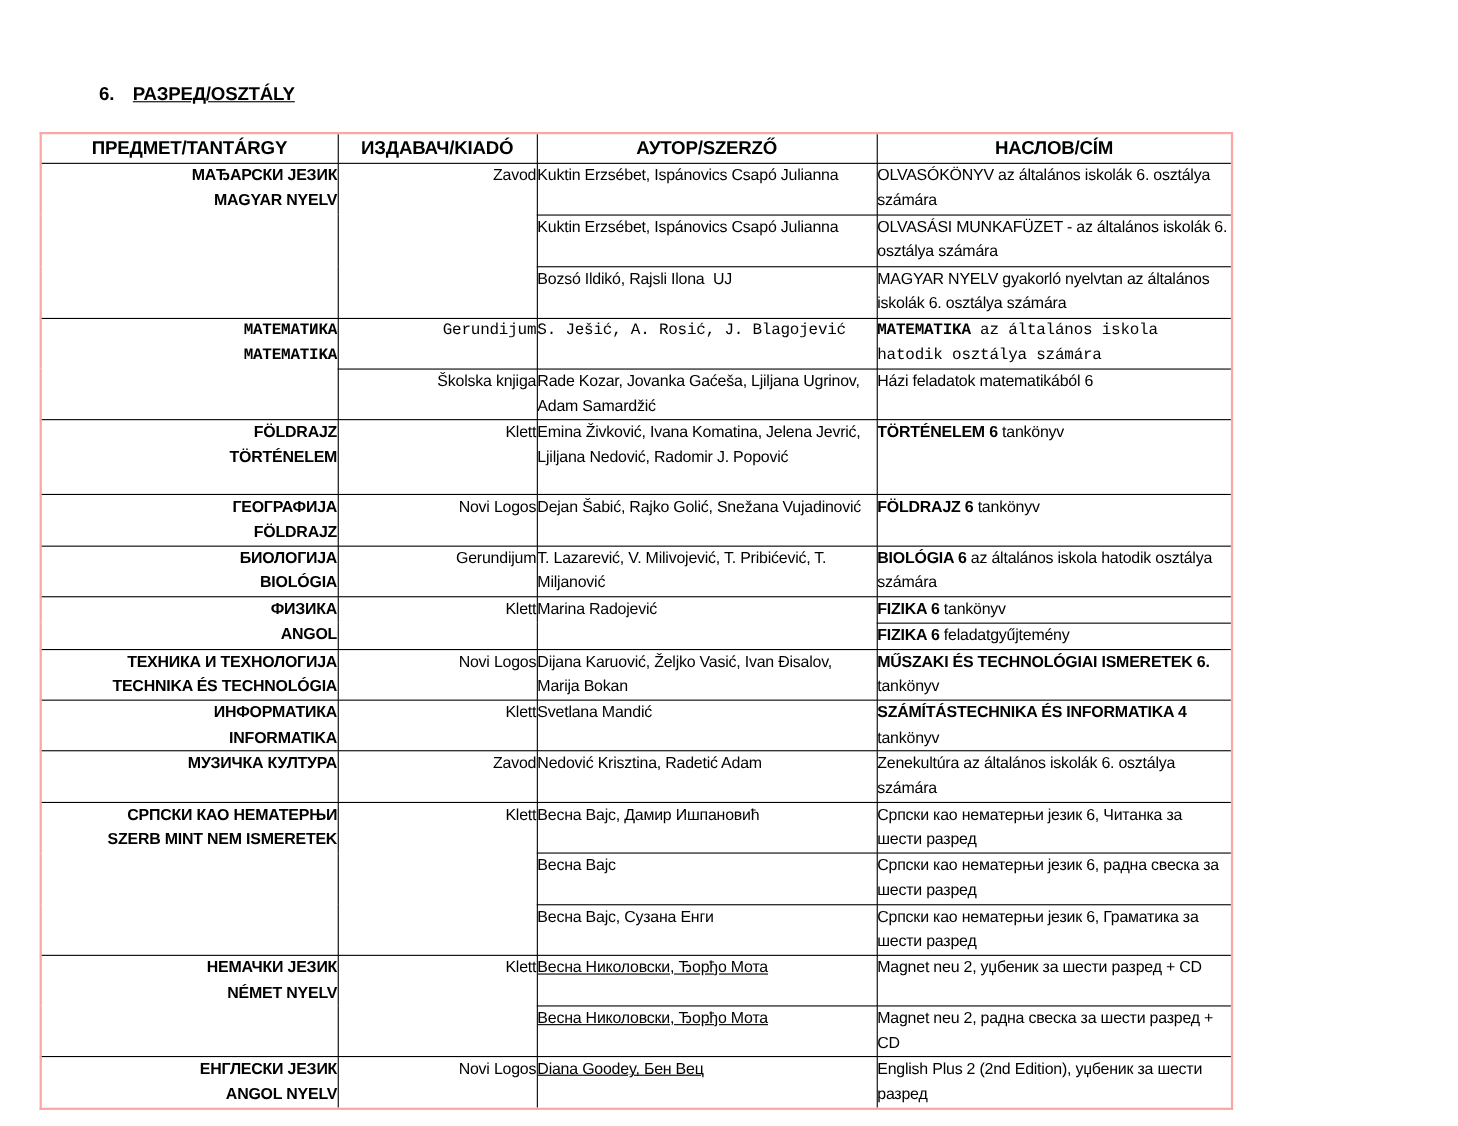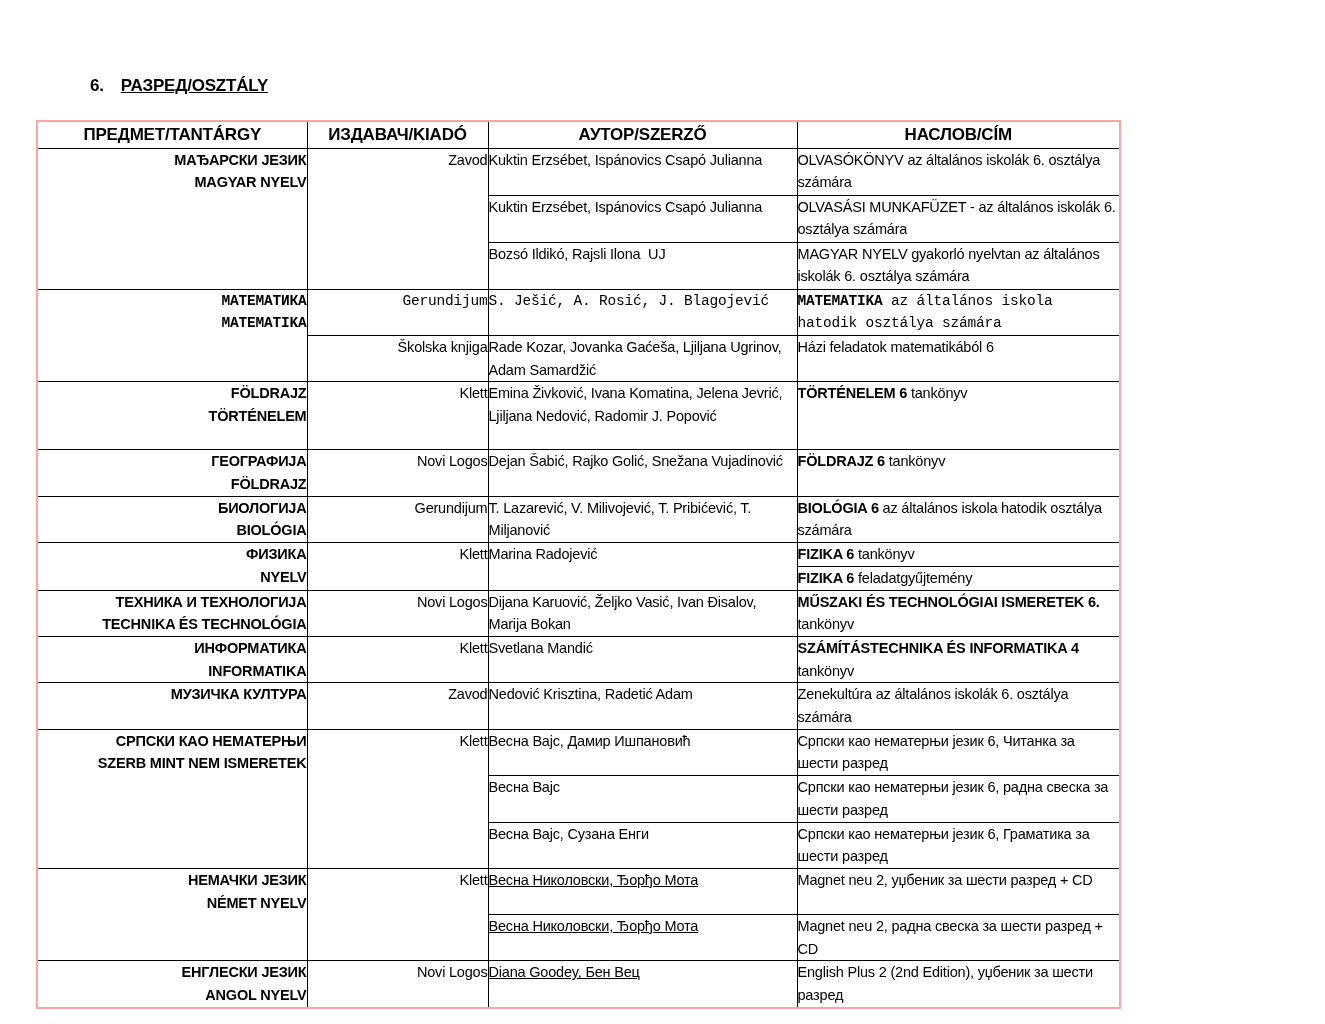--- a/index.html
+++ b/index.html
@@ -155,21 +155,21 @@
       <div>BIOLÓGIA</div>
     </td>
     <td class="pub">Gerundijum</td>
     <td class="txtcell">T. Lazarević, V. Milivojević, T. Pribićević, T. Miljanović</td>
     <td class="txtcell"><span class="b">BIOLÓGIA 6</span><span> az általános iskola hatodik osztálya számára</span></td>
   </tr>
 
   <tr class="h23">
     <td class="subject" rowspan="2">
       <div>ФИЗИКА</div>
-      <div>NYELV</div>
+      <div>ANGOL</div>
     </td>
     <td class="pub" rowspan="2">Klett</td>
     <td class="txtcell" rowspan="2">Marina Radojević</td>
     <td class="txtcell"><span class="b">FIZIKA 6</span><span> tankönyv</span></td>
   </tr>
   <tr class="h23">
     <td class="txtcell"><span class="b">FIZIKA 6</span><span> feladatgyűjtemény</span></td>
   </tr>
 
   <tr class="h46">

